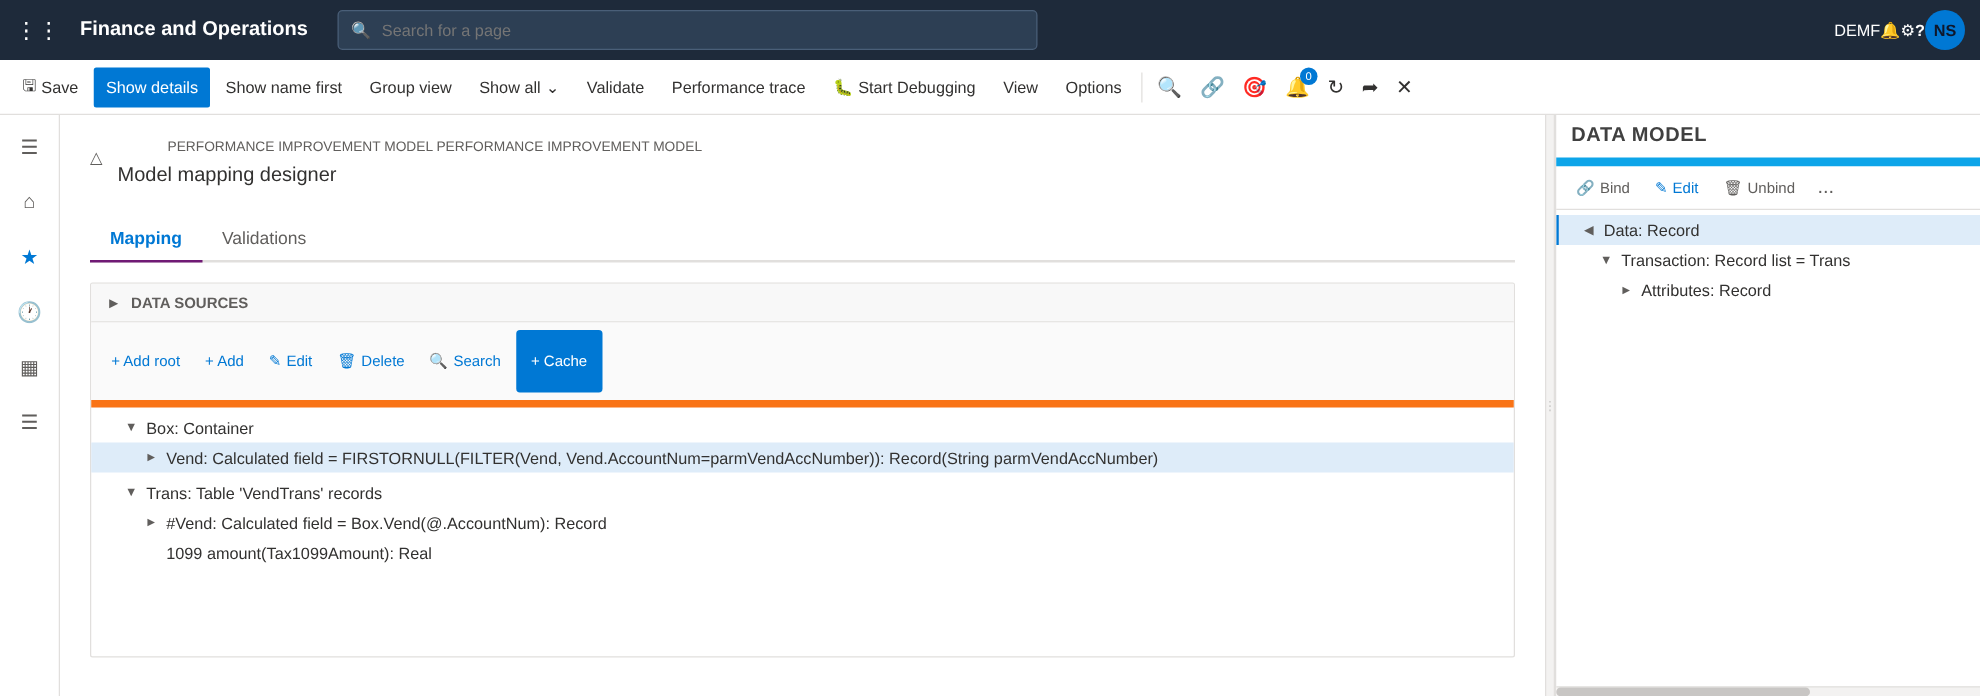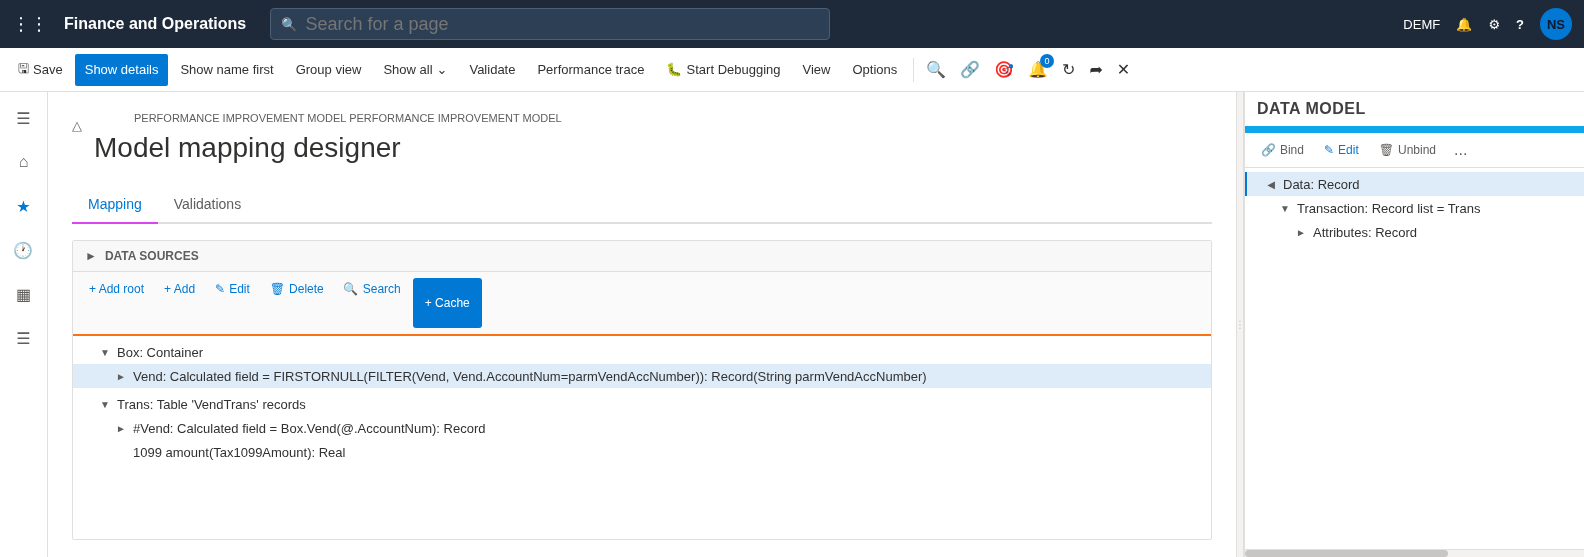--- a/index.html
+++ b/index.html
@@ -28,24 +28,24 @@
       padding: 0 10px;
       height: 32px;
       color: #aab4c2;
       gap: 8px;
     }
     .search-bar input {
       background: transparent;
       border: none;
       outline: none;
       color: #ccc;
-      font-size: 18px;
+      font-size: 13px;
       width: 100%;
     }
-    .nav-right { margin-left: auto; display: flex; align-items: center; gap: 16px; color: #fff; }
+    .nav-right { margin-left: auto; display: flex; align-items: center; color: #fff; }
     .nav-right span { font-size: 13px; cursor: pointer; }
     .avatar { width: 32px; height: 32px; border-radius: 50%; background: #0078d4; display: flex; align-items: center; justify-content: center; font-weight: 700; font-size: 13px; color: #0f172a; }
 
     
     .command-bar {
       background: #fff;
       border-bottom: 1px solid #e1dfdd;
       height: 44px;
       display: flex;
       align-items: center;
@@ -86,54 +86,54 @@
     }
     .sidebar-icon { width: 36px; height: 36px; display: flex; align-items: center; justify-content: center; cursor: pointer; border-radius: 4px; color: #605e5c; font-size: 16px; }
     .sidebar-icon.active { color: #0078d4; }
 
     
     .content-area { flex: 1; display: flex; overflow: hidden; }
 
     
     .main-panel { flex: 1; background: #fff; padding: 20px 24px; overflow: auto; }
     .breadcrumb { font-size: 11px; color: #605e5c; text-transform: uppercase; margin-bottom: 8px; padding-left: 40px; }
-    .page-title { font-size: 28px; font-weight: 300; color: #323130; margin-bottom: 20px; }
+    .page-title { font-size: 16px; font-weight: 300; color: #323130; margin-bottom: 20px; }
 
     
     .tab-bar { display: flex; border-bottom: 2px solid #e1dfdd; margin-bottom: 16px; }
     .tab {
       padding: 8px 16px 10px;
       font-size: 14px;
       cursor: pointer;
       color: #605e5c;
       border-bottom: 2px solid transparent;
       margin-bottom: -2px;
     }
-    .tab.active { color: #0078d4; border-bottom: 2px solid #d946ef; font-weight: 400; }
+    .tab.active { color: #0078d4; border-bottom: 2px solid #701a75; font-weight: 700; }
 
     
     .ds-panel { border: 1px solid #e1dfdd; border-radius: 2px; min-height: 300px; }
     .ds-header {
       background: #f8f8f8;
       border-bottom: 1px solid #e1dfdd;
       padding: 8px 12px;
       font-size: 12px;
       font-weight: 600;
       color: #605e5c;
       text-transform: uppercase;
       display: flex;
       align-items: center;
       gap: 8px;
     }
     .ds-toolbar {
       display: flex;
-      align-items: flex-start;
+      align-items: center;
       gap: 4px;
       padding: 6px 8px;
-      border-bottom: 2px solid #f97316;
+      border-bottom: 6px solid #f97316;
       background: #fafafa;
     }
     .ds-btn {
       display: flex; align-items: center; gap: 4px;
       padding: 4px 8px; border: none; background: transparent;
       cursor: pointer; font-size: 12px; color: #0078d4;
       border-radius: 2px;
     }
     .ds-btn.cache-btn { background: #0078d4; color: #fff; border-radius: 3px; padding: 18px 12px; }
 

